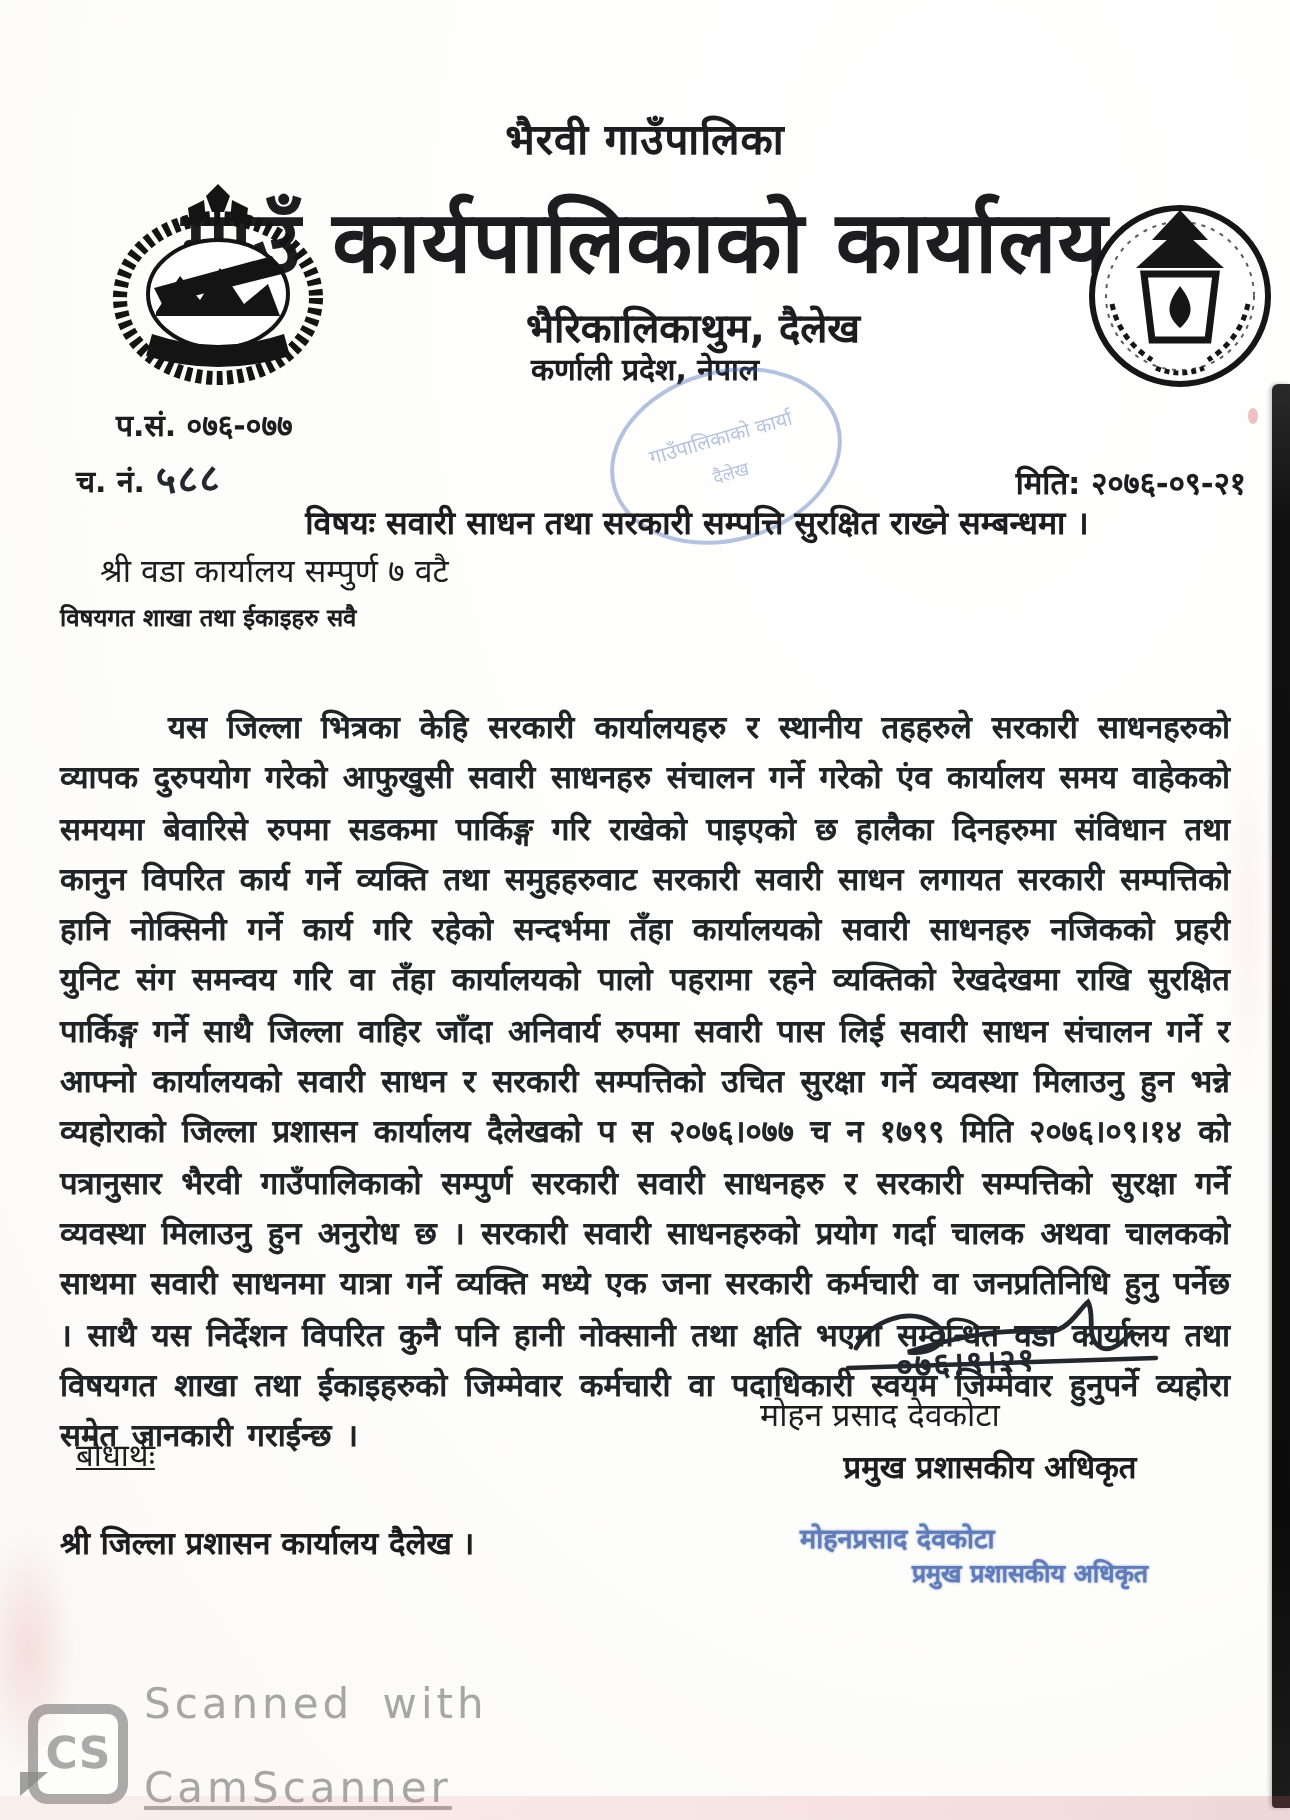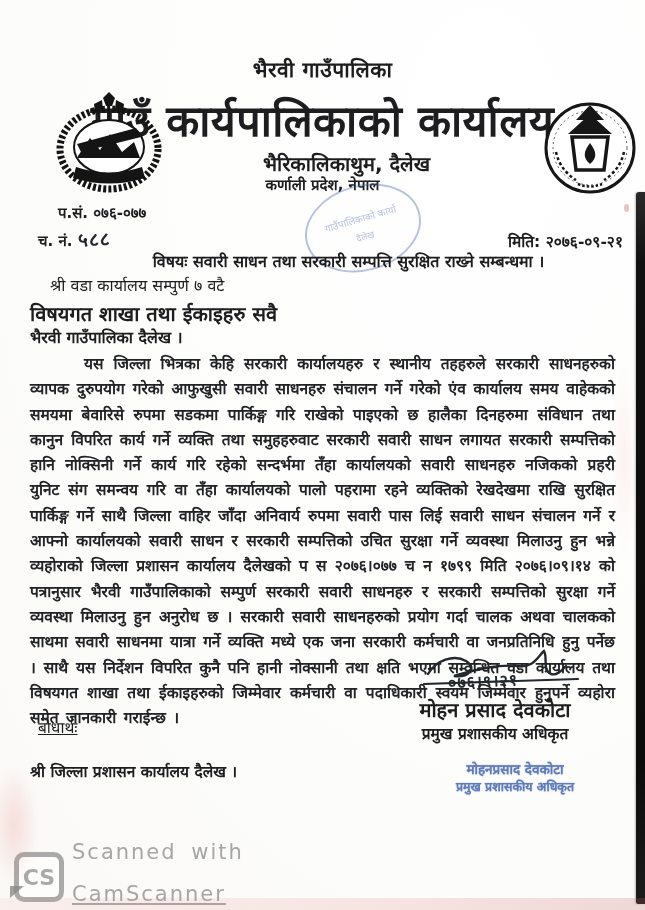--- a/index.html
+++ b/index.html
@@ -28,36 +28,36 @@
   .serial-hand{display:inline-block;font-size:19px;font-weight:700;color:#23272e;transform:rotate(-2deg);letter-spacing:1px;}
   .date{right:22px;top:230px;font-size:15.5px;font-weight:700;}
   
   .hstamp{left:298px;top:182px;width:130px;height:92px;opacity:.38;transform:rotate(-16deg);color:#3f62ae;}
   .hstamp svg{width:100%;height:100%;}
   
   .subject{top:250px;font-size:16px;font-weight:700;padding-left:22px;}
   .subject span{padding-left:30px;}
   
   .rcpt1{left:30px;top:274px;font-size:16px;font-weight:400;margin-left:20px;}
-  .rcpt2{left:30px;top:300px;font-size:20px;font-weight:600;}
+  .rcpt2{left:30px;top:300px;font-size:12px;font-weight:600;}
   .rcpt3{left:30px;top:326px;font-size:16px;font-weight:600;}
   
   .bodytext{
     left:30px;top:352px;width:585px;
     font-size:15.5px;line-height:25.3px;
     text-align:justify;text-indent:54px;
     font-weight:600;color:#222326;
     word-spacing:2px;
   }
   
   .sig-scribble{left:420px;top:648px;width:175px;height:46px;}
   .sig-date{left:448px;top:670px;font-size:16px;font-weight:700;color:#23272e;transform:rotate(-3deg);letter-spacing:1px;}
-  .sig-name{left:380px;top:696px;width:230px;text-align:center;font-size:20px;font-weight:700;}
+  .sig-name{left:380px;top:696px;width:230px;text-align:left;font-size:16px;font-weight:400;}
   .sig-desig{left:380px;top:722px;width:230px;text-align:center;font-size:15.5px;font-weight:700;}
-  .stamp-name{left:400px;top:760px;width:230px;text-align:center;font-size:13.5px;font-weight:700;
+  .stamp-name{left:400px;top:760px;width:230px;font-size:13.5px;font-weight:700;
     color:#3a5da8;opacity:.8;text-shadow:0 0 1.2px rgba(58,93,168,.8);}
   .stamp-desig{left:400px;top:778px;width:230px;text-align:center;font-size:12.5px;font-weight:700;
     color:#3a5da8;opacity:.8;text-shadow:0 0 1.2px rgba(58,93,168,.8);}
   
   .cc-head{left:38px;top:716px;font-size:15.5px;font-weight:400;text-decoration:underline;}
   .cc-line{left:30px;top:760px;font-size:15.5px;font-weight:600;}
   
   .cs-icon{
     left:14px;top:852px;width:40px;height:40px;
     border:5px solid #9d9d9d;border-radius:10px;
@@ -147,21 +147,20 @@
       <text x="65" y="58" text-anchor="middle" font-size="9" fill="#3f62ae">दैलेख</text>
     </svg>
   </div>
 
   <div class="abs center subject">
     <span>विषयः सवारी साधन तथा सरकारी सम्पत्ति सुरक्षित राख्ने सम्बन्धमा ।</span>
   </div>
 
   <div class="abs rcpt1">श्री वडा कार्यालय सम्पुर्ण ७ वटै</div>
   <div class="abs rcpt2">विषयगत शाखा तथा ईकाइहरु सवै</div>
-  <div class="abs rcpt3">भैरवी गाउँपालिका दैलेख ।</div>
 
   <div class="abs bodytext">यस जिल्ला भित्रका केहि सरकारी कार्यालयहरु र स्थानीय तहहरुले सरकारी साधनहरुको व्यापक दुरुपयोग गरेको आफुखुसी सवारी साधनहरु संचालन गर्ने गरेको एंव कार्यालय समय वाहेकको समयमा बेवारिसे रुपमा सडकमा पार्किङ्ग गरि राखेको पाइएको छ हालैका दिनहरुमा संविधान तथा कानुन विपरित कार्य गर्ने व्यक्ति तथा समुहहरुवाट सरकारी सवारी साधन लगायत सरकारी सम्पत्तिको हानि नोक्सिनी गर्ने कार्य गरि रहेको सन्दर्भमा तँहा कार्यालयको सवारी साधनहरु नजिकको प्रहरी युनिट संग समन्वय गरि वा तँहा कार्यालयको पालो पहरामा रहने व्यक्तिको रेखदेखमा राखि सुरक्षित पार्किङ्ग गर्ने साथै जिल्ला वाहिर जाँदा अनिवार्य रुपमा सवारी पास लिई सवारी साधन संचालन गर्ने र आफ्नो कार्यालयको सवारी साधन र सरकारी सम्पत्तिको उचित सुरक्षा गर्ने व्यवस्था मिलाउनु हुन भन्ने व्यहोराको जिल्ला प्रशासन कार्यालय दैलेखको प स २०७६।०७७ च न १७९९ मिति २०७६।०९।१४ को पत्रानुसार भैरवी गाउँपालिकाको सम्पुर्ण सरकारी सवारी साधनहरु र सरकारी सम्पत्तिको सुरक्षा गर्ने व्यवस्था मिलाउनु हुन अनुरोध छ ।  सरकारी सवारी साधनहरुको प्रयोग गर्दा चालक अथवा चालकको साथमा सवारी साधनमा यात्रा गर्ने व्यक्ति मध्ये एक जना सरकारी कर्मचारी वा जनप्रतिनिधि हुनु पर्नेछ ।  साथै यस निर्देशन विपरित कुनै पनि हानी नोक्सानी तथा क्षति भएमा सम्वन्धित वडा कार्यालय तथा विषयगत शाखा तथा ईकाइहरुको जिम्मेवार कर्मचारी वा पदाधिकारी स्वयम जिम्मेवार हुनुपर्ने व्यहोरा समेत जानकारी गराईन्छ ।</div>
 
   <div class="abs sig-scribble">
     <svg viewBox="0 0 175 46" width="175" height="46">
       <path d="M8 26 C16 12, 34 6, 46 13 C58 20, 48 30, 34 28 C52 22, 80 16, 98 18 C114 20, 118 8, 124 3 C128 10, 122 22, 131 26 C137 28, 142 22, 146 18" fill="none" stroke="#23272e" stroke-width="2.4" stroke-linecap="round"></path>
       <path d="M4 36 L158 31" fill="none" stroke="#23272e" stroke-width="2.2" stroke-linecap="round"></path>
     </svg>
   </div>
   <div class="abs sig-date">०७६।९।२१</div>

